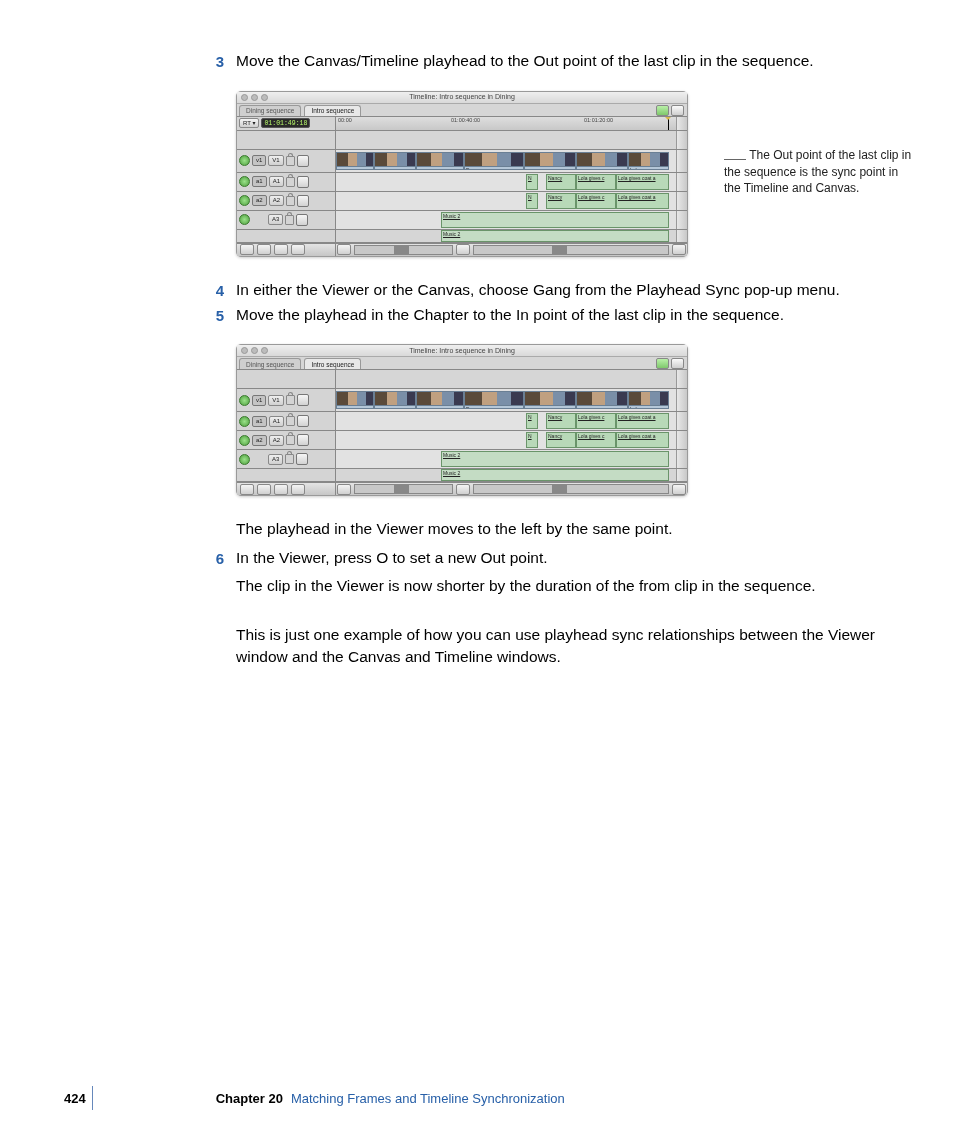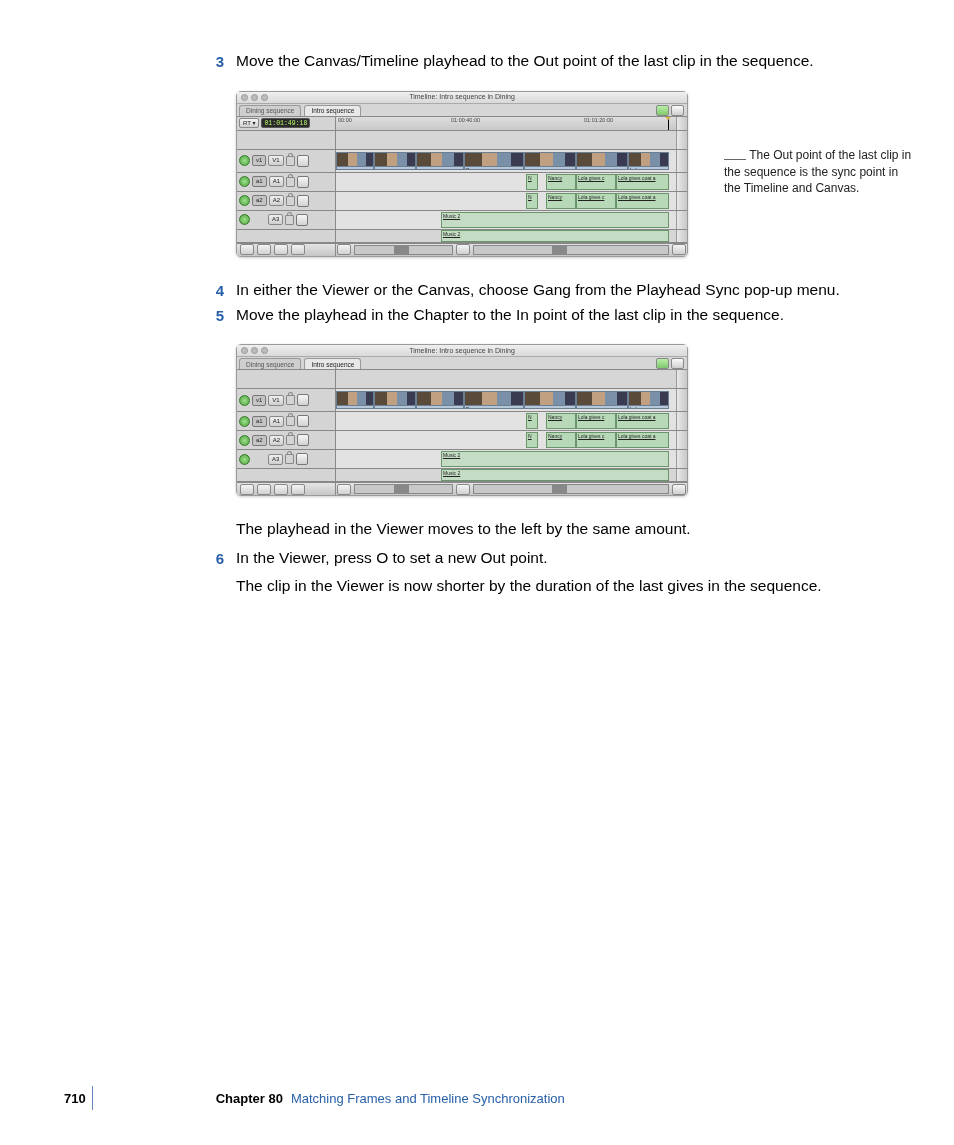--- a/index.html
+++ b/index.html
@@ -509,30 +509,31 @@
           <div class="tool"></div>
           <div class="scrub"></div>
           <div class="tool"></div>
           <div class="scrub" style="flex:2"></div>
           <div class="tool"></div>
         </div>
       </div>
     </div>
   </div>
 
-  <p class="body-p">The playhead in the Viewer moves to the left by the same amount.</p>
+  <p class="body-p">The playhead in the Viewer moves to the left by the same point.</p>
 
   <div class="step">
     <div class="step-num">6</div>
     <div class="step-text">In the Viewer, press O to set a new Out point.</div>
   </div>
 
-  <p class="body-p">The clip in the Viewer is now shorter by the duration of the last gives in the sequence.</p>
+  <p class="body-p">The clip in the Viewer is now shorter by the duration of the from clip in the sequence.</p>
   <div class="spacer"></div>
+  <p class="body-p">This is just one example of how you can use playhead sync relationships between the Viewer window and the Canvas and Timeline windows.</p>
 
 </div>
 
 <div class="footer">
-  <span class="page-num">710</span>
+  <span class="page-num">424</span>
   <span class="rule"></span>
-  <span class="chapter-label">Chapter 80</span>
+  <span class="chapter-label">Chapter 20</span>
   <span class="chapter-title">Matching Frames and Timeline Synchronization</span>
 </div>
 
 </body></html>

